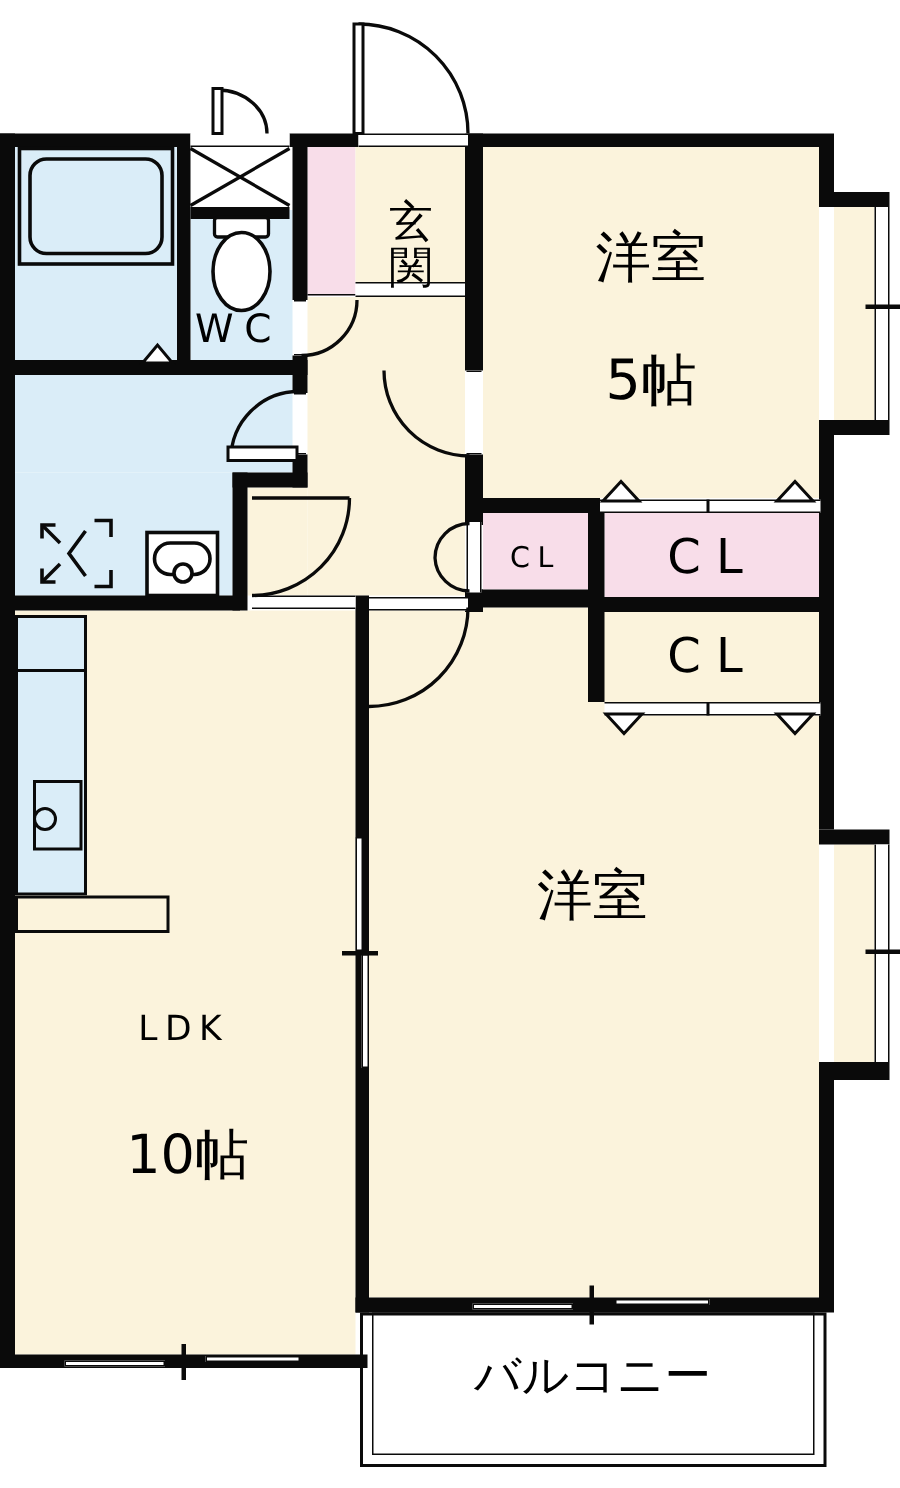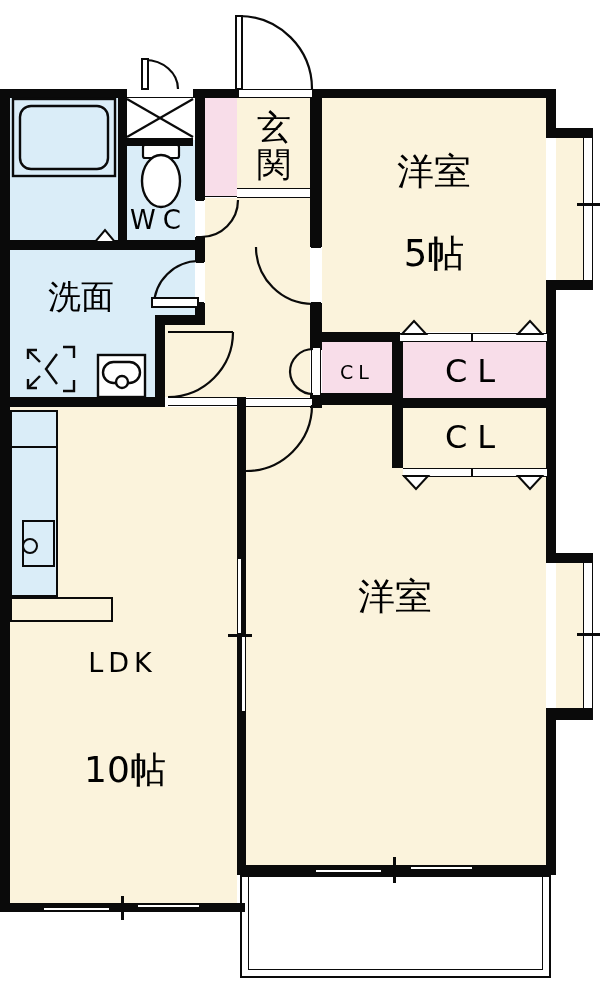--- a/index.html
+++ b/index.html
@@ -172,24 +172,24 @@
 
     <g stroke="#0a0a0a" stroke-width="2" fill="#ffffff">
       <polygon points="402,334 414,321 426,334"></polygon>
       <polygon points="518,334 530,321 542,334"></polygon>
       <polygon points="404,476 416,489 428,476"></polygon>
       <polygon points="518,476 530,489 542,476"></polygon>
     </g>
   </svg>
 
   <div class="label" style="left:124px;top:203px;width:70px;height:34px;font-size:26px;letter-spacing:7px;">WC</div>
-  <div class="label wrap" style="left:252px;top:106px;width:44px;height:80px;font-size:34px;">玄関</div>
+  <div class="label wrap" style="left:252px;top:123px;width:44px;height:80px;font-size:29px;">玄関</div>
   <div class="label" style="left:354px;top:150px;width:160px;height:44px;font-size:37px;">洋室</div>
   <div class="label" style="left:354px;top:232px;width:160px;height:44px;font-size:37px;">5帖</div>
-  <div class="label" style="left:30px;top:276px;width:102px;height:42px;font-size:33px;">洗面</div>
   <div class="label" style="left:325px;top:360px;width:64px;height:24px;font-size:19px;letter-spacing:5px;">CL</div>
   <div class="label" style="left:420px;top:352px;width:110px;height:38px;font-size:32px;letter-spacing:10px;">CL</div>
   <div class="label" style="left:420px;top:418px;width:110px;height:38px;font-size:32px;letter-spacing:10px;">CL</div>
-  <div class="label" style="left:45px;top:641px;width:155px;height:42px;font-size:27px;letter-spacing:5px;">LDK</div>
+  <div class="label" style="left:45px;top:665px;width:155px;height:42px;font-size:23px;letter-spacing:5px;">LDK</div>
   <div class="label" style="left:50px;top:748px;width:150px;height:44px;font-size:36px;">10帖</div>
   <div class="label" style="left:315px;top:575px;width:160px;height:44px;font-size:37px;">洋室</div>
+  <div class="label" style="left:275px;top:896px;width:240px;height:42px;font-size:31px;">バルコニー</div>
 
 </div>
 
 </body></html>

